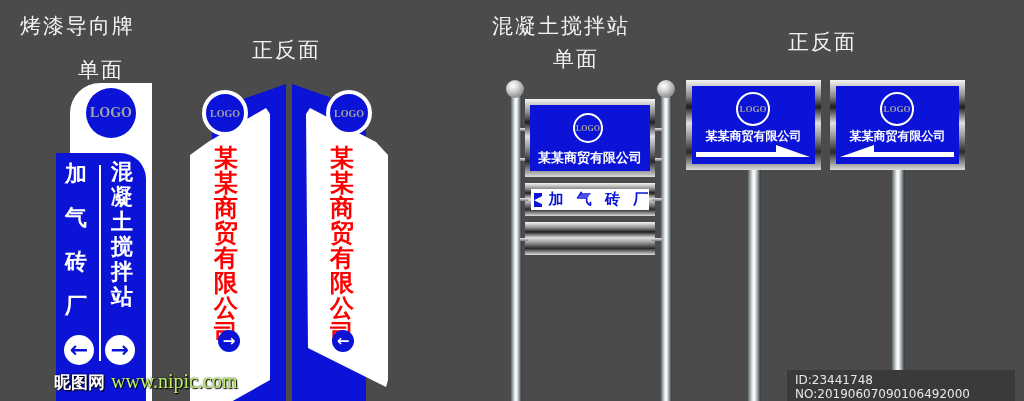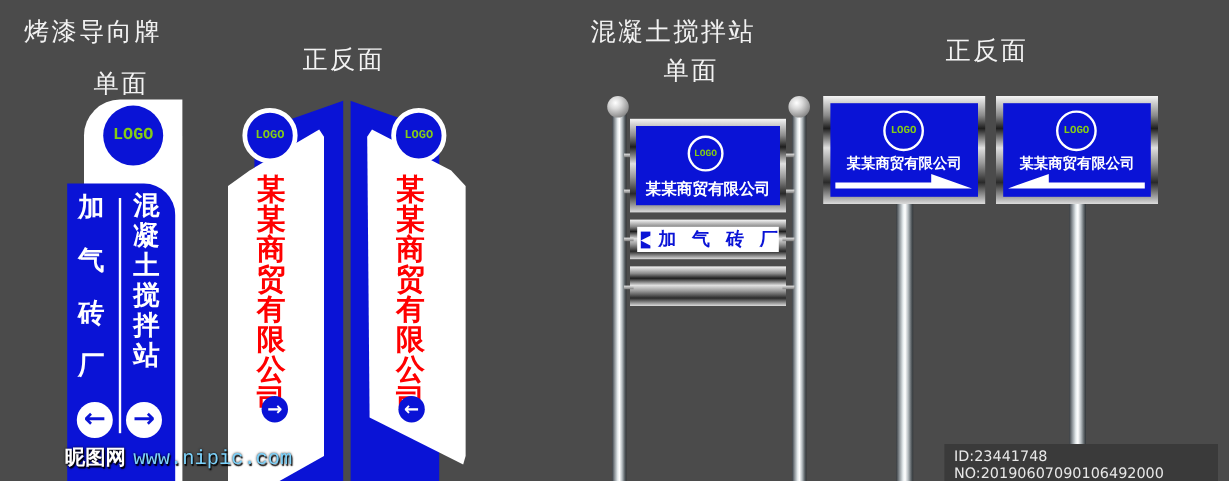--- a/index.html
+++ b/index.html
@@ -1,20 +1,20 @@
 <!DOCTYPE html>
 <html><head>
 <meta charset="utf-8">
 <style>
   html,body{margin:0;padding:0;}
   body{width:1024px;height:401px;background:#4b4b4b;position:relative;overflow:hidden;font-family:"DejaVu Sans","Liberation Sans",sans-serif;}
   .abs{position:absolute;}
   .label{color:#f2f2f2;font-size:21px;font-family:"DejaVu Serif","Liberation Serif",serif;letter-spacing:2px;white-space:nowrap;}
   .blue{background:#0a13d6;}
-  .logo-circle{border-radius:50%;background:#0a13d6;color:#84cc16;font-weight:bold;display:flex;align-items:center;justify-content:center;font-family:Liberation Mono, monospace;}
+  .logo-circle{border-radius:50%;background:#0a13d6;color:#a3a3a3;font-weight:bold;display:flex;align-items:center;justify-content:center;font-family:Liberation Serif, serif;}
   .vtext{display:flex;flex-direction:column;align-items:center;font-weight:bold;line-height:1;}
   .arrow-circle{border-radius:50%;background:#fff;display:flex;align-items:center;justify-content:center;}
   .arrow-circle.blue-c{background:#0a13d6;}
   .chrome{background:linear-gradient(180deg,#f5f5f5 0%,#8a8a8a 18%,#1e1e1e 30%,#e0e0e0 48%,#9a9a9a 62%,#2a2a2a 80%,#dcdcdc 100%);}
   .pole{background:linear-gradient(90deg,#3a3f44 0%,#8c9398 18%,#e8eef0 40%,#ffffff 52%,#b6bdc1 70%,#5b6266 88%,#2f3336 100%);}
   .ball{border-radius:50%;background:radial-gradient(circle at 38% 32%,#ffffff 0%,#d9d9d9 30%,#8a8a8a 75%,#555 100%);}
   .bracket{background:linear-gradient(180deg,#e6e6e6,#7d7d7d);height:3px;}
   .panel-white{background:#fff;color:#0a13d6;font-weight:bold;display:flex;align-items:center;}
   .watermark-id{background:#3a3a3a;color:#e8e8e8;font-size:12px;font-family:"DejaVu Sans","Liberation Sans",sans-serif;display:flex;align-items:center;padding:0 8px;box-sizing:border-box;}
 </style>
@@ -143,15 +143,15 @@
   <div class="abs blue" style="left:6px;top:6px;width:123px;height:78px;"></div>
   <div class="abs logo-circle" style="left:50px;top:12px;width:34px;height:34px;font-size:9px;border:2px solid #fff;box-sizing:border-box;">LOGO</div>
   <div class="abs" style="left:6px;top:48px;width:123px;text-align:center;color:#fff;font-weight:bold;font-size:12px;">某某商贸有限公司</div>
   <svg class="abs" style="left:10px;top:65px;" width="116" height="14">
     <polygon points="0,12 34,0 34,7 114,7 114,12" fill="#fff"></polygon>
   </svg>
 </div>
 
 <div class="abs" style="left:14px;top:370px;display:flex;align-items:baseline;gap:6px;">
   <span style="color:#fff;font-size:17px;font-weight:bold;font-family:'DejaVu Serif',serif;text-shadow:0 0 2px #000,1px 1px 1px #000;padding-left:40px;">昵图网</span>
-  <span style="color:#7dd3fc;font-size:17px;font-family:Liberation Mono, monospace;text-shadow:0 0 2px #000,1px 1px 1px #000;">www.nipic.com</span>
+  <span style="color:#bef264;font-size:20px;font-family:Liberation Serif, serif;text-shadow:0 0 2px #000,1px 1px 1px #000;">www.nipic.com</span>
 </div>
 <div class="abs watermark-id" style="left:787px;top:370px;width:228px;height:33px;">ID:23441748 NO:20190607090106492000</div>
 
 </body></html>

